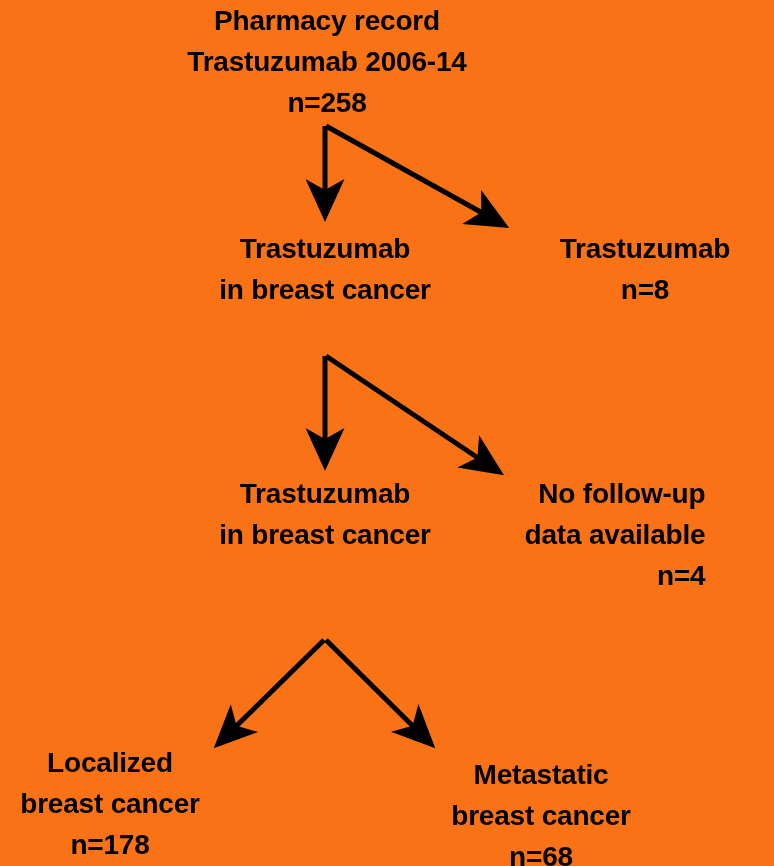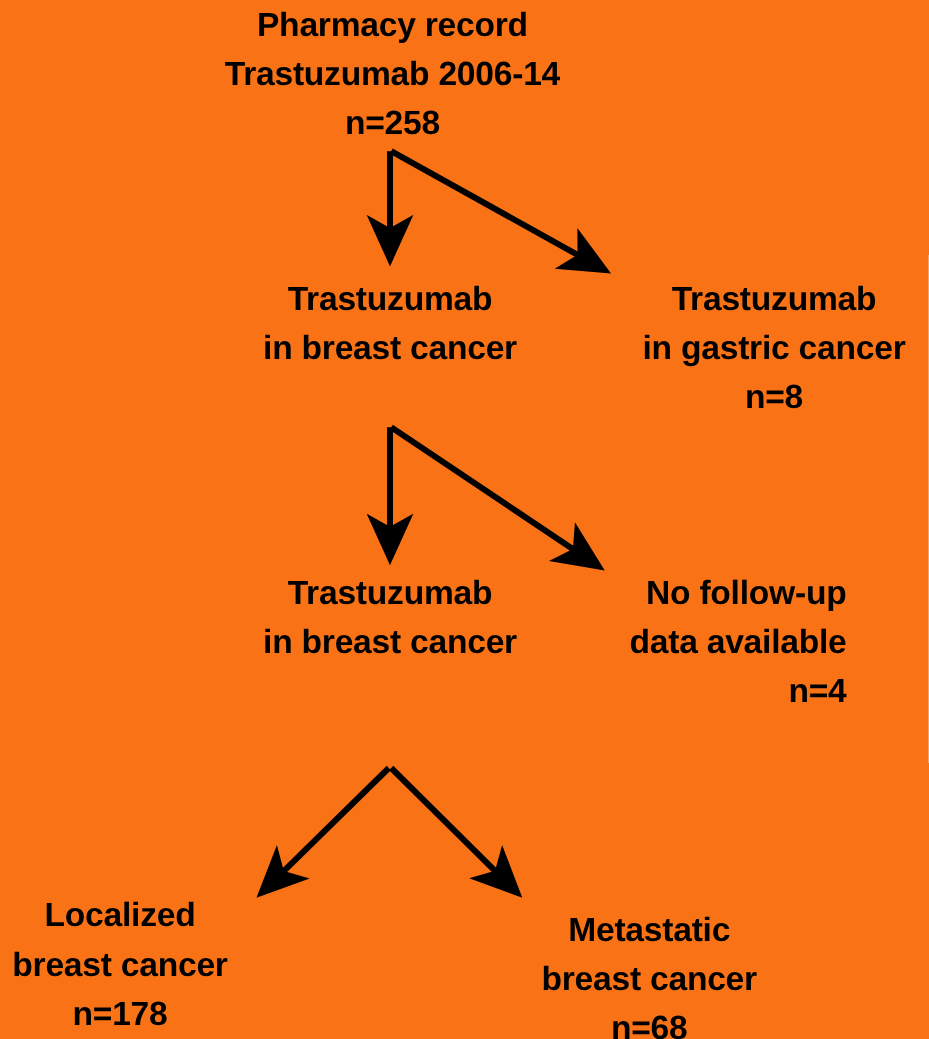--- a/index.html
+++ b/index.html
@@ -37,21 +37,21 @@
     height: 866px;
     pointer-events: none;
   }
 
   
   #node-root      { left: 327px; top: 0px;   transform: translateX(-50%); }
   #node-breast    { left: 325px; top: 228px; transform: translateX(-50%); }
   #node-gastric   { left: 645px; top: 228px; transform: translateX(-50%); }
   #node-followup  { left: 325px; top: 473px; transform: translateX(-50%); }
   #node-nofollow  { left: 615px; top: 473px; transform: translateX(-50%); text-align: right; }
-  #node-localized { left: 100px; top: 742px; transform: translateX(-50%); }
+  #node-localized { left: 110px; top: 742px; transform: translateX(-50%); }
   #node-metastatic{ left: 541px; top: 742px; transform: translateX(-50%); margin-top: 12px; }
 </style>
 </head>
 <body>
 
 <div id="canvas">
 
   <svg id="arrows" viewBox="0 0 774 866" width="774" height="866" xmlns="http://www.w3.org/2000/svg">
     <defs>
       <marker id="ah" markerWidth="9" markerHeight="9" refX="7.4" refY="4.5" orient="auto" markerUnits="strokeWidth">
@@ -90,21 +90,20 @@
     <span class="line">n=258</span>
   </div>
 
   <div class="node" id="node-breast">
     <span class="line">Trastuzumab</span>
     <span class="line">in breast cancer</span>
   </div>
 
   <div class="node" id="node-gastric">
     <span class="line">Trastuzumab</span>
-    <span class="line">in gastric cancer</span>
     <span class="line">n=8</span>
   </div>
 
   <div class="node" id="node-followup">
     <span class="line">Trastuzumab</span>
     <span class="line">in breast cancer</span>
   </div>
 
   <div class="node" id="node-nofollow">
     <span class="line">No follow-up</span>

